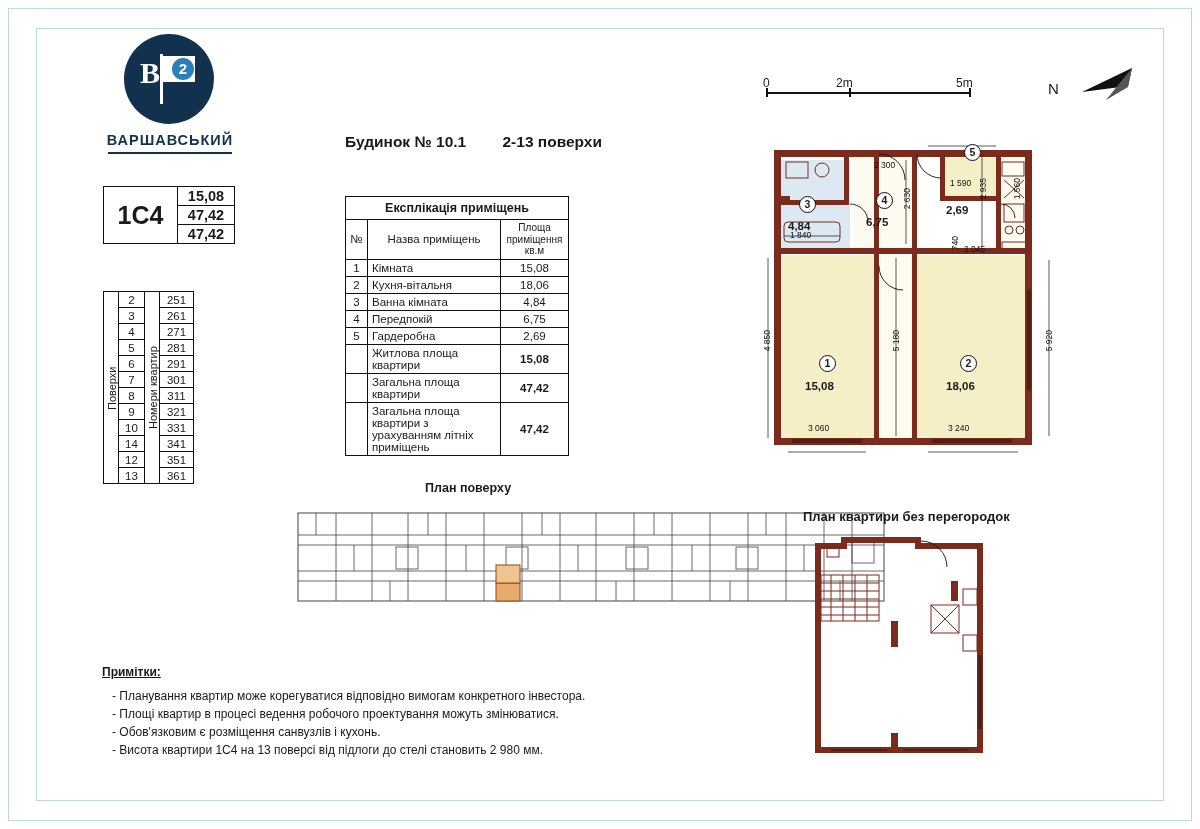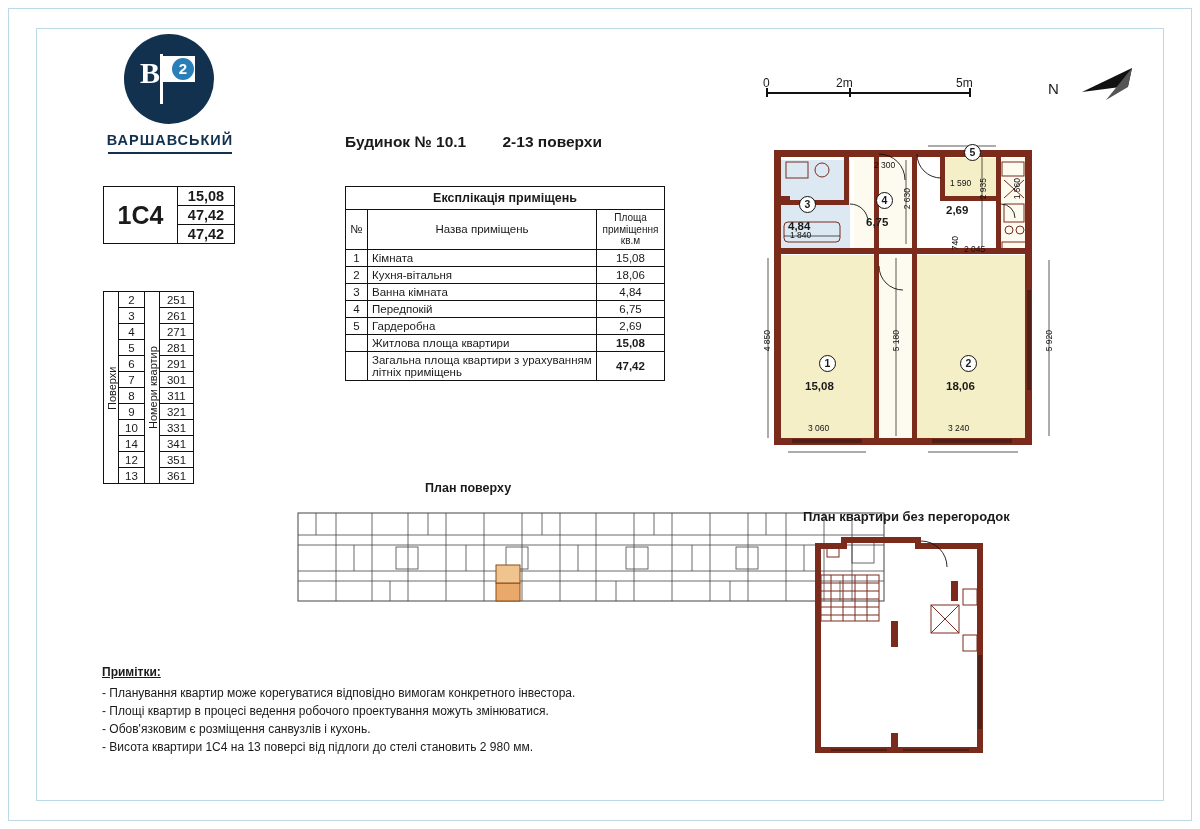--- a/index.html
+++ b/index.html
@@ -84,21 +84,21 @@
   .floor-table td.vert{
     width:15px;
     writing-mode:vertical-rl; transform:rotate(180deg);
     font-size:11px; padding:2px 1px; white-space:nowrap;
   }
   .fl-num{ width:26px; }
   .ap-num{ width:34px; }
 
   
   .expo{
-    position:absolute; left:345px; top:186px; width:320px;
+    position:absolute; left:345px; top:196px; width:224px;
     border-collapse:collapse; font-size:11.5px;
   }
   .expo td, .expo th{ border:1px solid #111; padding:2px 4px; }
   .expo .caption{
     text-align:center; font-weight:bold; font-size:12.5px; padding:4px;
   }
   .expo .h-num{ width:22px; text-align:center; font-weight:normal; }
   .expo .h-name{ text-align:center; }
   .expo .h-area{ width:68px; text-align:center; font-size:10px; line-height:1.15; }
   .expo td.num{ text-align:center; }
@@ -120,21 +120,21 @@
   .scalebar .lab{ position:absolute; top:-2px; font-size:12px; }
 
   .north{ position:absolute; left:1048px; top:66px; width:86px; height:46px; }
   .north .n{ position:absolute; left:0; top:14px; font-size:15px; }
   .north svg{ position:absolute; left:18px; top:0; }
 
   
   .notes{ position:absolute; left:102px; top:665px; width:700px; font-size:12px; }
   .notes .head{ font-weight:bold; text-decoration:underline; margin-bottom:7px; }
   .notes li{ list-style:none; margin:0 0 4px 0; }
-  .notes ul{ margin:0; padding:0; }
+  .notes ul{ margin:10px; padding:0; }
   .notes .red{ color:#e01b1b; }
 
   
   .apt-plan{ position:absolute; left:766px; top:140px; width:300px; height:330px; }
   .apt-plan svg, .floorplan svg, .apt-open svg{ display:block; }
 
   .floorplan{ position:absolute; left:296px; top:505px; width:590px; height:105px; }
   .apt-open{ position:absolute; left:805px; top:525px; width:200px; height:240px; }
   .room-num{
     position:absolute; width:17px; height:17px; border:1.2px solid #111;
@@ -262,20 +262,25 @@
   </tr>
   <tr>
     <td class="num">5</td>
     <td>Гардеробна</td>
     <td class="area">2,69</td>
   </tr>
   <tr>
     <td class="num"></td>
     <td>Житлова площа квартири</td>
     <td class="total">15,08</td>
+  </tr>
+  <tr>
+    <td class="num"></td>
+    <td>Загальна площа квартири</td>
+    <td class="total">47,42</td>
   </tr>
   <tr>
     <td class="num"></td>
     <td>Загальна площа квартири з урахуванням літніх приміщень</td>
     <td class="total">47,42</td>
   </tr>
 </tbody>
   </table>
 
 <div class="scalebar">

